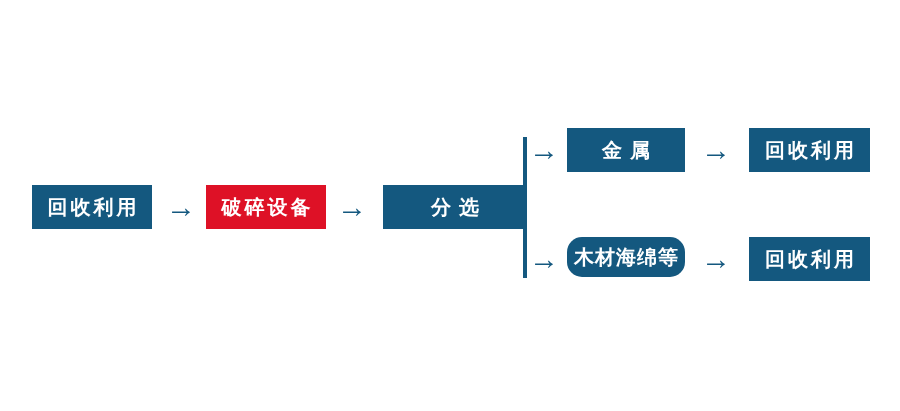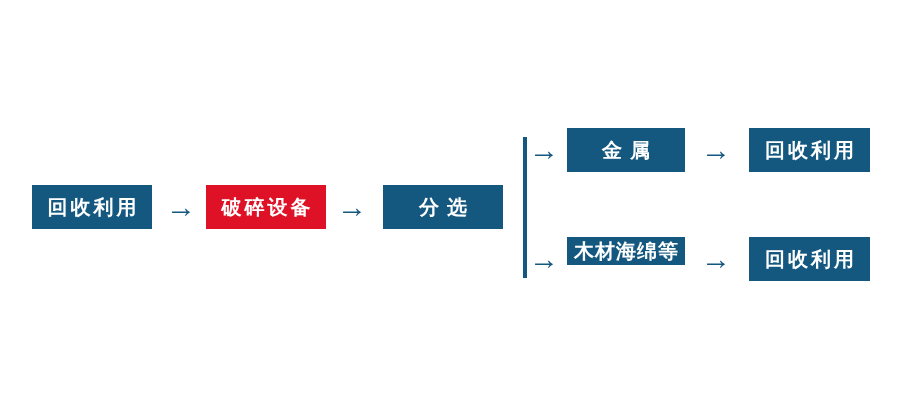--- a/index.html
+++ b/index.html
@@ -53,33 +53,33 @@
 <div class="canvas">
 
   <div class="node blue" style="left:32px; top:185px; width:120px; height:44px;">回收利用</div>
 
   <div class="arrow" style="left:161px; top:185px; width:40px; height:44px;">→</div>
 
   <div class="node red" style="left:206px; top:185px; width:120px; height:44px;">破碎设备</div>
 
   <div class="arrow" style="left:332px; top:185px; width:40px; height:44px;">→</div>
 
-  <div class="node blue wide" style="left:383px; top:185px; width:120px; height:44px;">分选</div>
+  <div class="node blue wide" style="left:383px; top:185px; width:144px; height:44px;">分选</div>
 
   <div class="vline" style="left:523px; top:137px; width:4px; height:141px;"></div>
 
   <div class="arrow" style="left:524px; top:128px; width:40px; height:44px;">→</div>
 
   <div class="node blue wide" style="left:567px; top:128px; width:118px; height:44px;">金属</div>
 
   <div class="arrow" style="left:696px; top:128px; width:40px; height:44px;">→</div>
 
   <div class="node blue" style="left:749px; top:128px; width:121px; height:44px;">回收利用</div>
 
   <div class="arrow" style="left:524px; top:237px; width:40px; height:44px;">→</div>
 
-  <div class="node blue tight" style="left:567px; top:237px; width:118px; height:28px;">木材海绵等</div>
+  <div class="node blue tight" style="left:567px; top:237px; width:118px; height:40px;border-radius:15px;">木材海绵等</div>
 
   <div class="arrow" style="left:696px; top:237px; width:40px; height:44px;">→</div>
 
   <div class="node blue" style="left:749px; top:237px; width:121px; height:44px;">回收利用</div>
 
 </div>
 
 </body></html>

